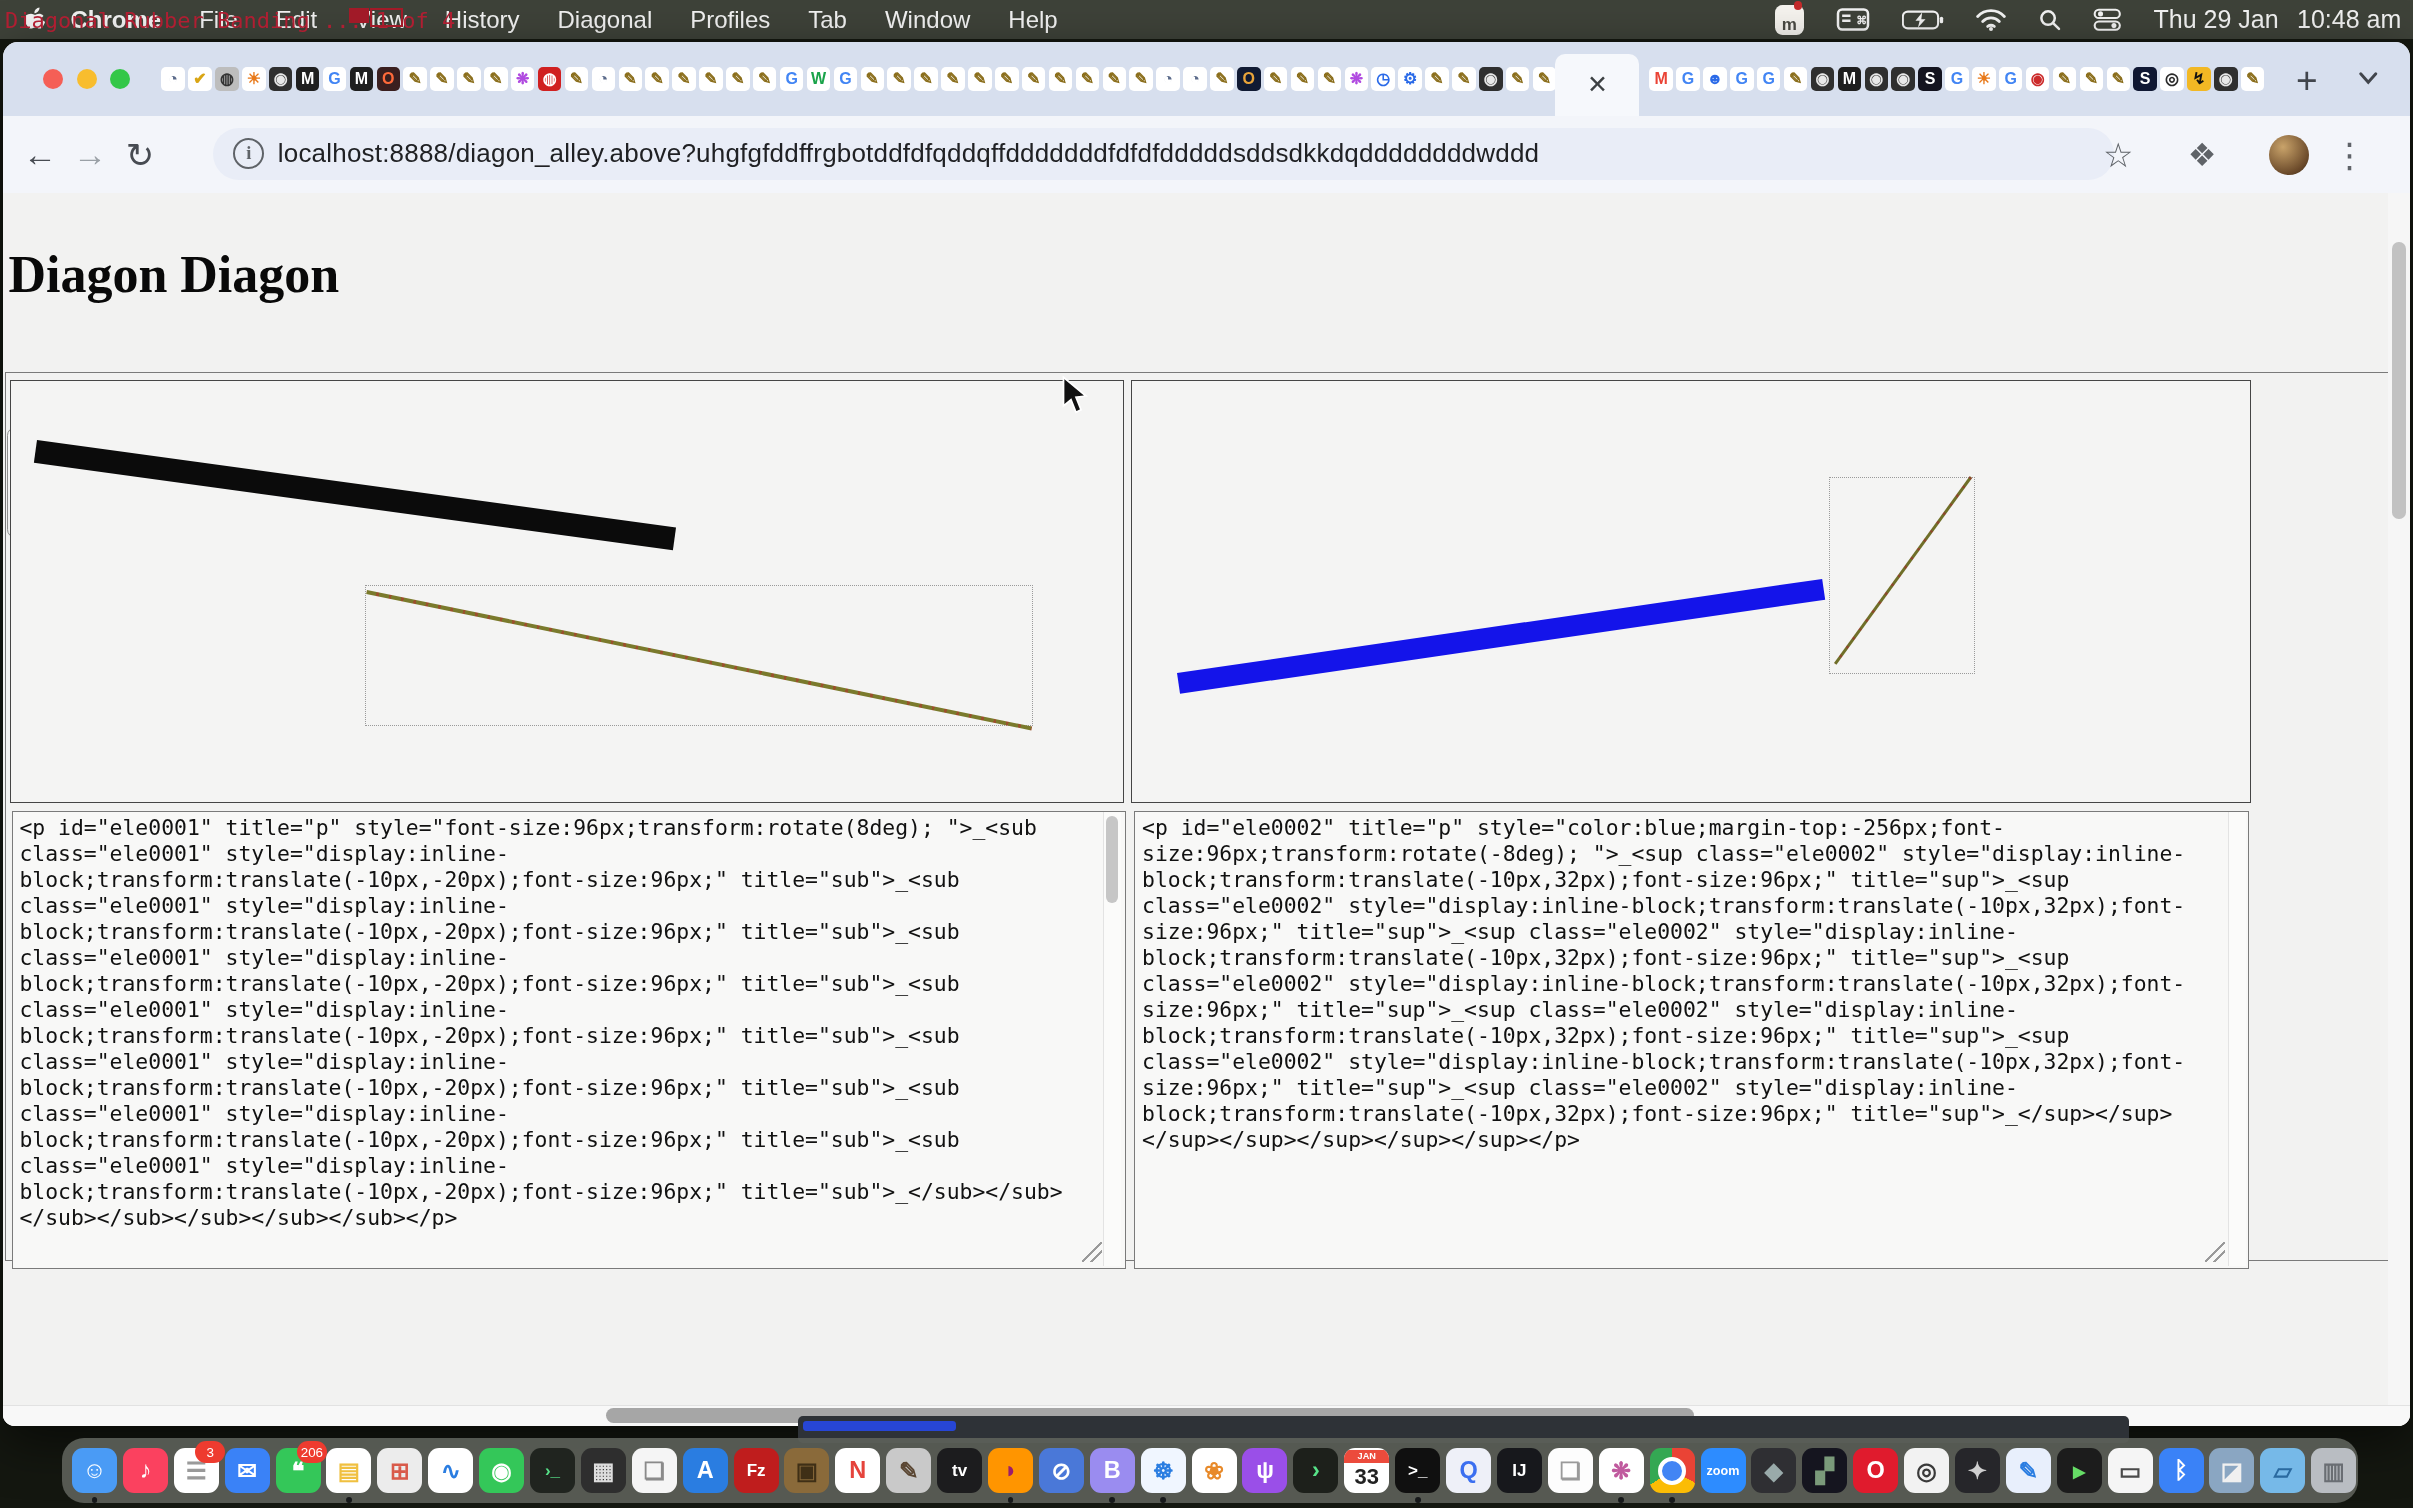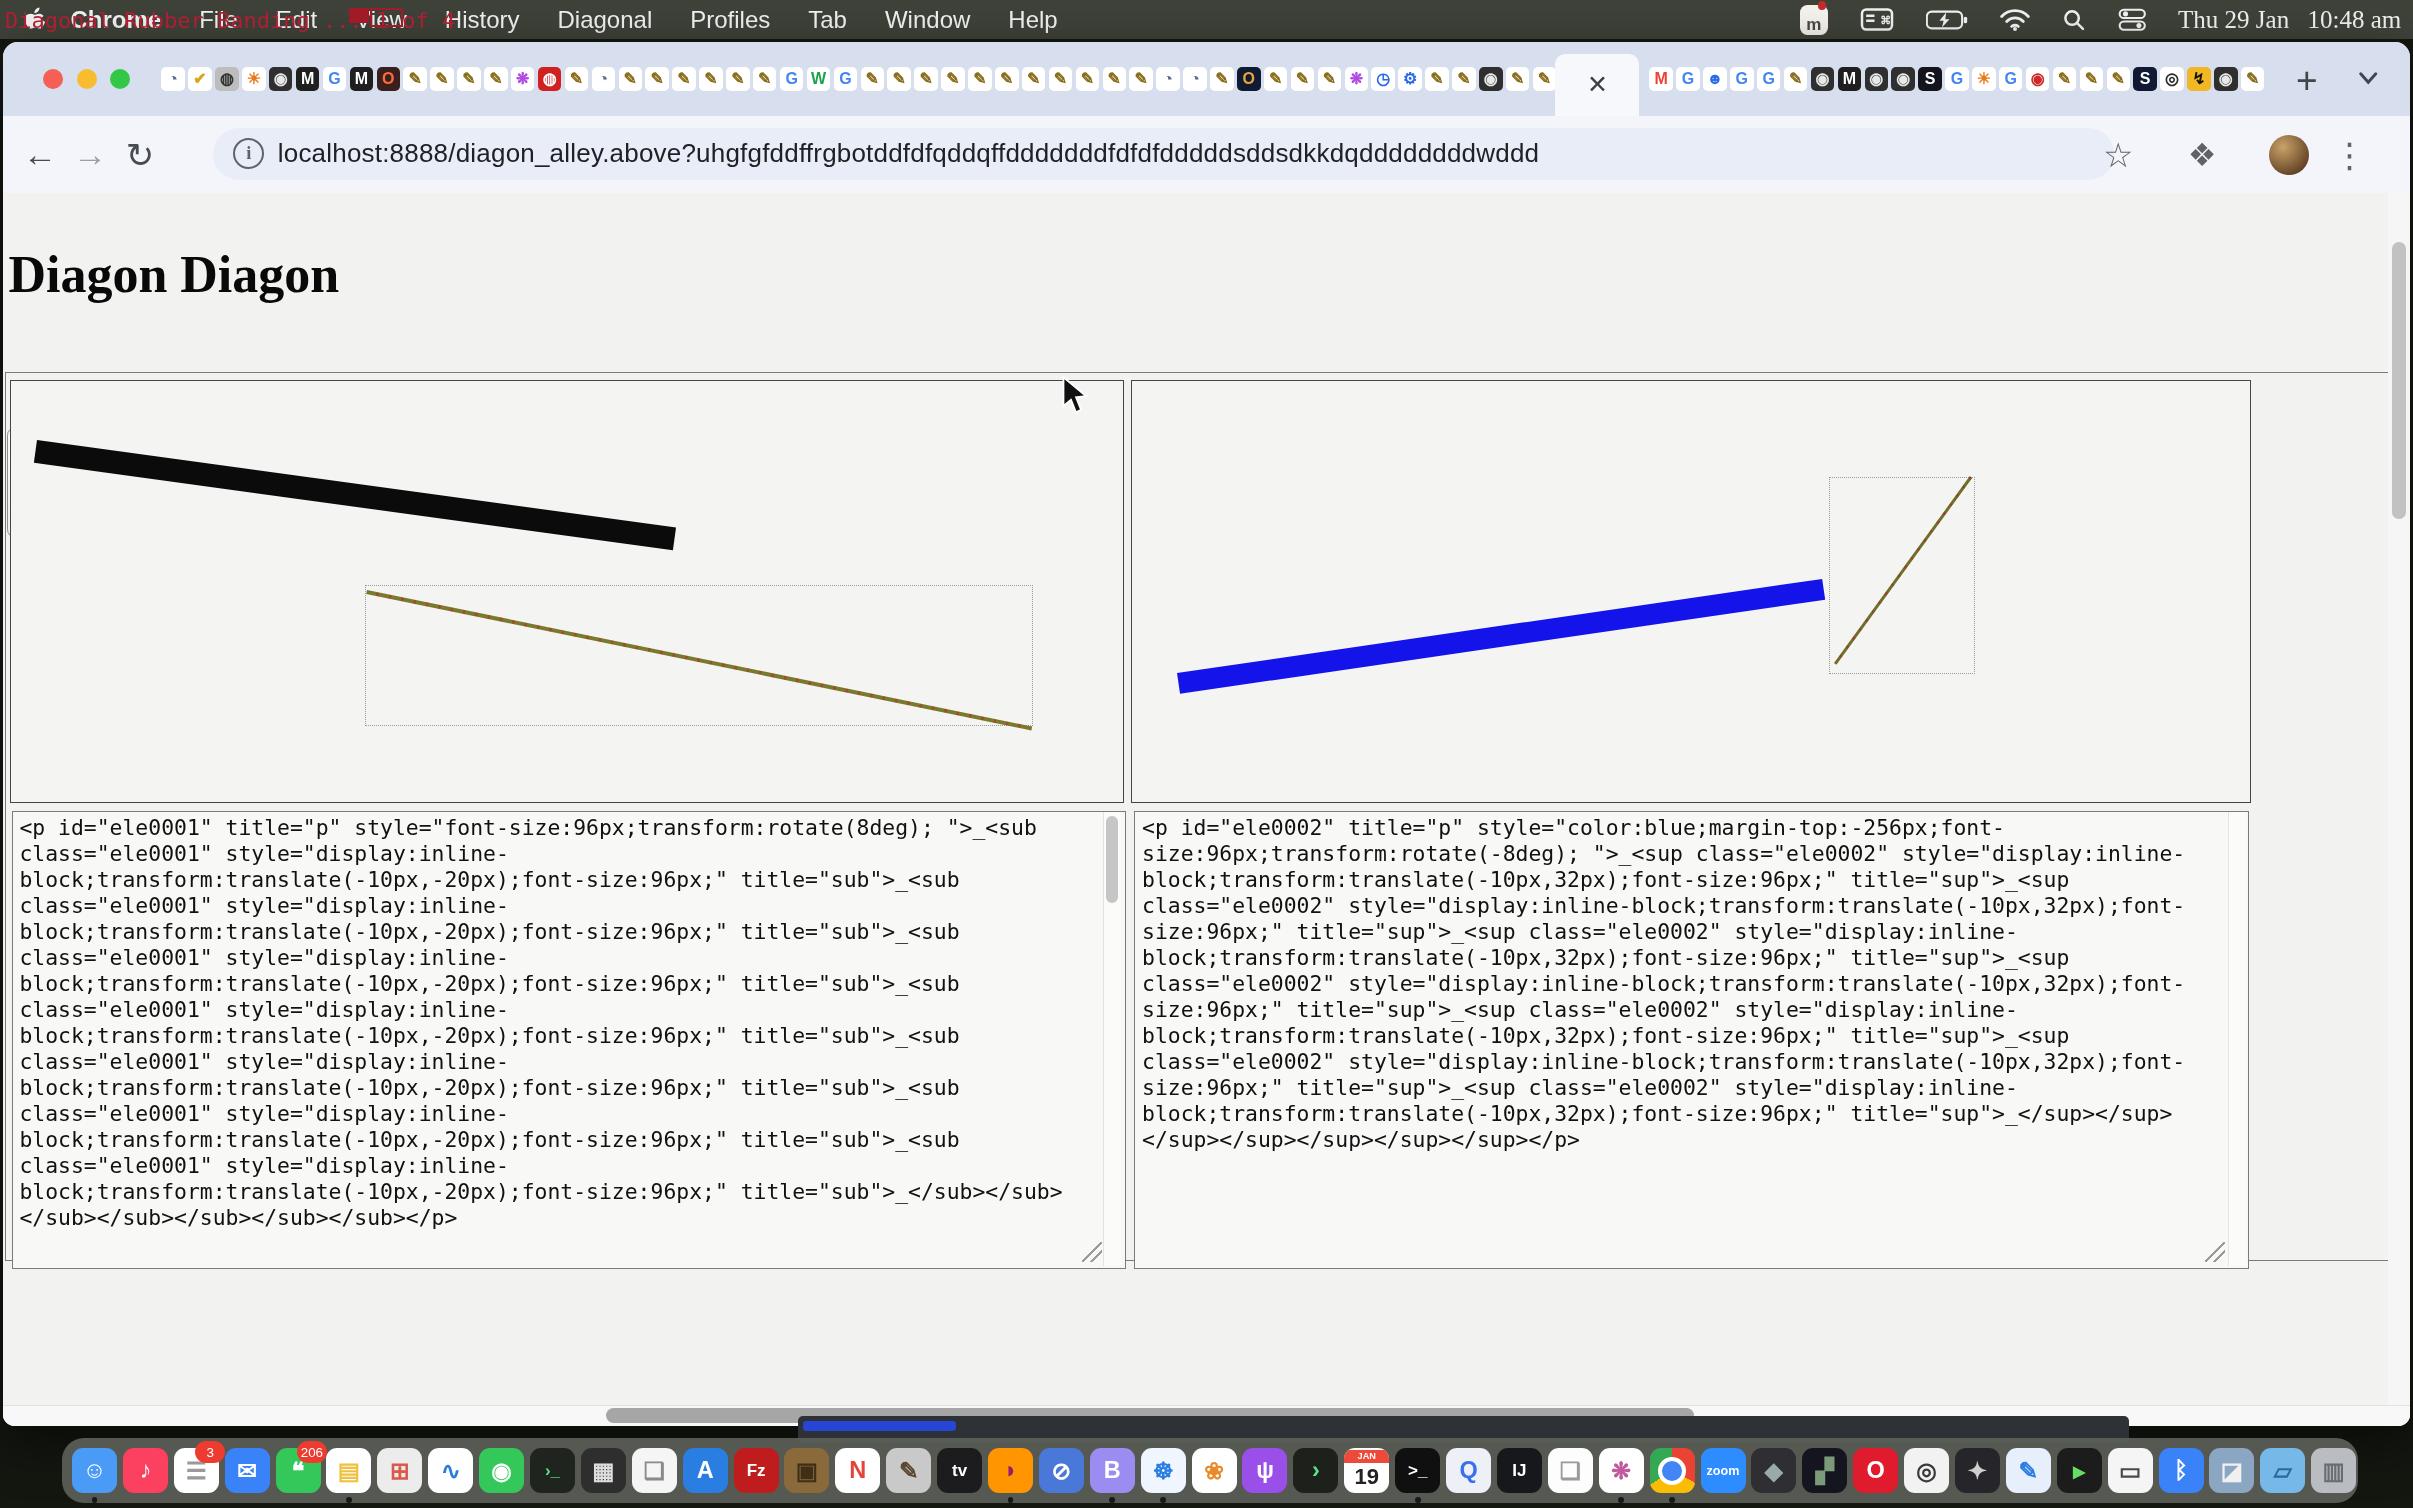--- a/index.html
+++ b/index.html
@@ -8,21 +8,21 @@
   .abs{position:absolute;}
 
   
   #menubar{left:0;top:0;width:2413px;height:39px;background:#3e4239;display:flex;align-items:center;color:#f2f2f2;font-size:24px;}
   .mitem{margin:0 19px;white-space:nowrap;}
   .mitem.bold{font-weight:bold;margin-left:25px;}
   #menu-right{position:absolute;right:11.7px;top:0;height:39px;display:flex;align-items:center;gap:32px;}
   .sicon{display:flex;align-items:center;}
   #mk-chip{width:28.5px;height:30px;background:#f5f3ee;border-radius:7.5px;color:#4a4a44;font-weight:bold;font-size:17px;display:flex;align-items:flex-end;justify-content:center;position:relative;}
   #mk-chip:before{content:"";position:absolute;top:-3.4px;right:1.7px;width:8.4px;height:8.4px;border-radius:50%;background:#c42b2b;}
-  #clock-text{display:flex;gap:18.4px;font-size:25px;font-family:Liberation Serif, serif;}
+  #clock-text{display:flex;gap:18.4px;font-size:25px;}
   
   #annot-text{left:5px;top:8.4px;color:#b01e32;font-family:"DejaVu Sans Mono",monospace;font-size:22px;z-index:60;white-space:nowrap;}
   #annot-box-fill{left:349px;top:8.4px;width:20px;height:15px;background:#a11a28;z-index:60;}
   #annot-box-outline{left:370px;top:8.4px;width:28.5px;height:15px;border:2.5px solid #a11a28;z-index:60;}
 
   
   #window{left:3.4px;top:42px;width:2407px;height:1384px;border-radius:15px 15px 11.7px 11.7px;background:#f2f2f1;box-shadow:0 15px 50px rgba(0,0,0,.55);overflow:hidden;}
   #tabstrip{left:0;top:0;width:100%;height:74px;background:#d7dfee;}
   .light{width:20px;height:20px;border-radius:50%;top:27px;}
   #light-close{left:40px;background:#f55f56;}
@@ -408,21 +408,21 @@
       <div class="dicon" style="background: rgb(28, 28, 30); color: rgb(255, 255, 255); font-size: 17px;">tv</div>
       <div class="dicon" style="background: rgb(255, 149, 0); color: rgb(154, 28, 110); font-size: 23.5px;">◗<span class="dot"></span></div>
       <div class="dicon" style="background: rgb(74, 120, 216); color: rgb(255, 255, 255); font-size: 23.5px;">⊘</div>
       <div class="dicon" style="background: rgb(154, 140, 240); color: rgb(255, 255, 255); font-size: 23.5px;">B<span class="dot"></span></div>
       <div class="dicon" style="background: rgb(240, 246, 255); color: rgb(42, 125, 225); font-size: 23.5px;">☸<span class="dot"></span></div>
       <div class="dicon" style="background: rgb(255, 255, 255); color: rgb(232, 138, 42); font-size: 23.5px;">❀</div>
       <div class="dicon" style="background: rgb(154, 79, 232); color: rgb(255, 255, 255); font-size: 23.5px;">ψ</div>
       <div class="dicon" style="background: rgb(29, 32, 27); color: rgb(87, 227, 137); font-size: 23.5px;">›</div>
       <div class="dicon cal">
         <div class="calhead">JAN</div>
-        <div class="calnum">19</div>
+        <div class="calnum">33</div>
       </div>
       <div class="dicon" style="background: rgb(16, 16, 16); color: rgb(255, 255, 255); font-size: 17px;">&gt;_<span class="dot"></span></div>
       <div class="dicon" style="background: rgb(238, 240, 248); color: rgb(59, 111, 240); font-size: 23.5px;">Q</div>
       <div class="dicon" style="background: rgb(23, 24, 28); color: rgb(255, 255, 255); font-size: 17px;">IJ</div>
       <div class="dicon" style="background: rgb(253, 253, 253); color: rgb(154, 154, 154); font-size: 23.5px;">❏</div>
       <div class="dicon" style="background: rgb(255, 255, 255); color: rgb(192, 90, 158); font-size: 23.5px;">❋<span class="dot"></span></div>
       <div class="dicon chrome">
         <div class="core"></div>
         <span class="dot"></span>
       </div>

